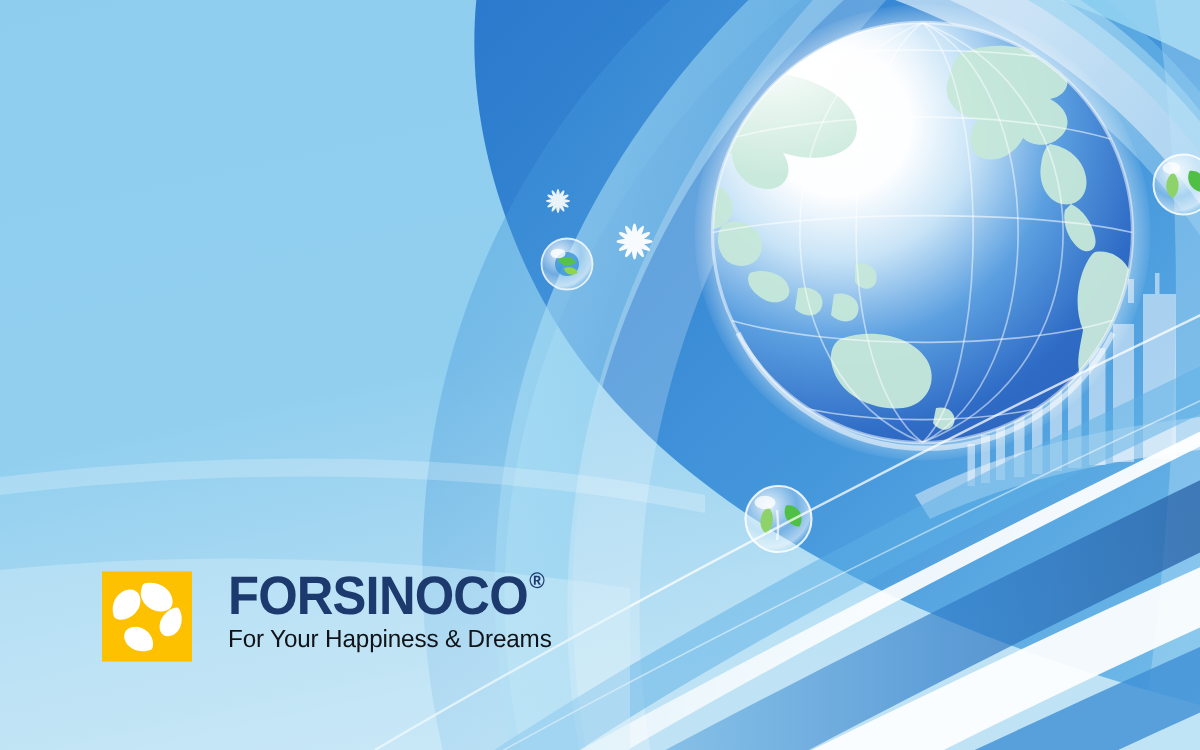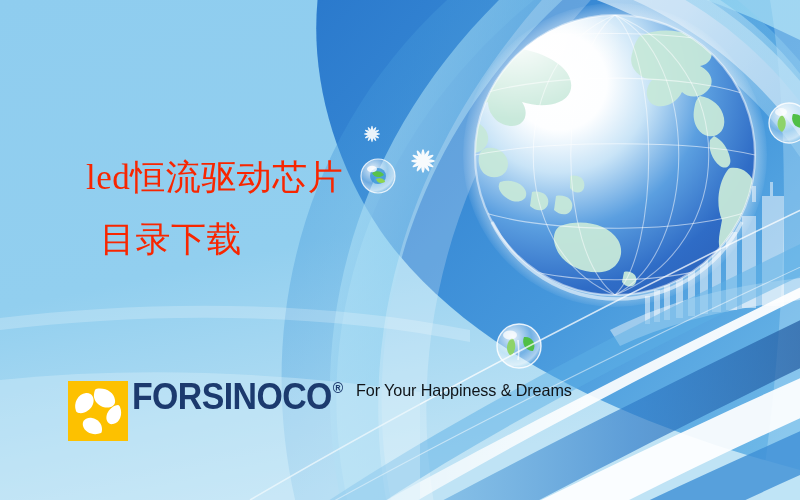--- a/index.html
+++ b/index.html
@@ -54,24 +54,24 @@
     align-items: flex-start;
   }
   .logo-mark {
     width: 60px;
     height: 60px;
     background: #fdc100;
     flex: 0 0 auto;
     display: block;
   }
   .logo-text {
-    margin-left: 4px;
+    margin-left: 24px;
     margin-top: -2px;
     display: flex;
-    flex-direction: row;
+    flex-direction: column;
     align-items: flex-start;
   }
   .logo-word {
     display: flex;
     align-items: flex-start;
     color: #1c3a6e;
     font-family: "Liberation Sans", sans-serif;
     font-weight: bold;
     font-size: 36px;
     line-height: 1;
@@ -342,24 +342,20 @@
         <path d="M 250,500 C 420,400 640,286 830,196" stroke="#ffffff" stroke-opacity="0.75" stroke-width="1.6" fill="none"></path>
         <path d="M 300,520 C 470,424 690,318 850,244" stroke="#ffffff" stroke-opacity="0.5" stroke-width="1.1" fill="none"></path>
       </g>
 
       <path d="M 0,380 C 140,366 280,372 420,392 L 420,500 L 0,500 Z" fill="#d8eefb" opacity="0.38"></path>
 
       <path d="M 0,318 C 150,300 320,300 470,330 L 470,342 C 320,312 150,312 0,330 Z" fill="#ffffff" opacity="0.22"></path>
     </g>
   </svg>
 
-  <div class="headline">
-    <div class="headline-line l1">led恒流驱动芯片</div>
-    <div class="headline-line l2">目录下载</div>
-  </div>
 
   <div class="logo">
     <svg class="logo-mark" viewBox="0 0 60 60">
       <rect x="0" y="0" width="60" height="60" fill="#fdc100"></rect>
       <g fill="#ffffff">
         <path d="M 28,8 C 37,6 46,11 47,19 C 48,25 42,28 35,26 C 29,24 25,18 26,13 C 26.5,10 27,8.6 28,8 Z"></path>
         <path d="M 52,26 C 55,33 52,42 45,43 C 40,44 37,39 39,33 C 41,28 46,24 50,24 C 51,24 51.6,25 52,26 Z"></path>
         <path d="M 33,52 C 26,55 17,52 15,45 C 13.6,40 18,36 24,37 C 30,38 34,43 34,48 C 34,50 33.7,51.4 33,52 Z"></path>
         <path d="M 8,30 C 5,22 10,13 18,12 C 24,11.4 27,17 25,23 C 23,29 16,33 11,32 C 9.4,31.6 8.4,31 8,30 Z"></path>
       </g>

